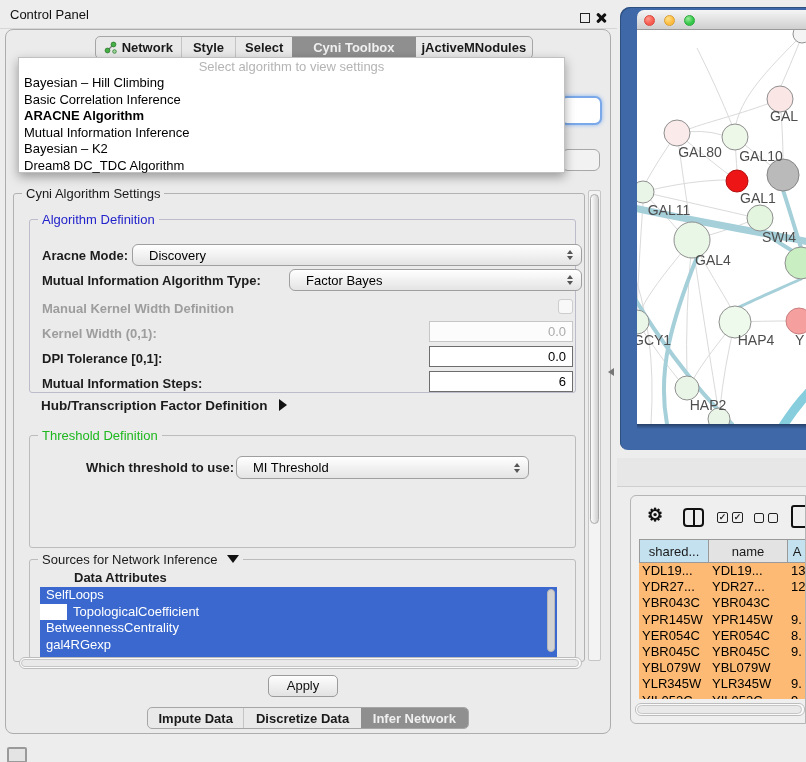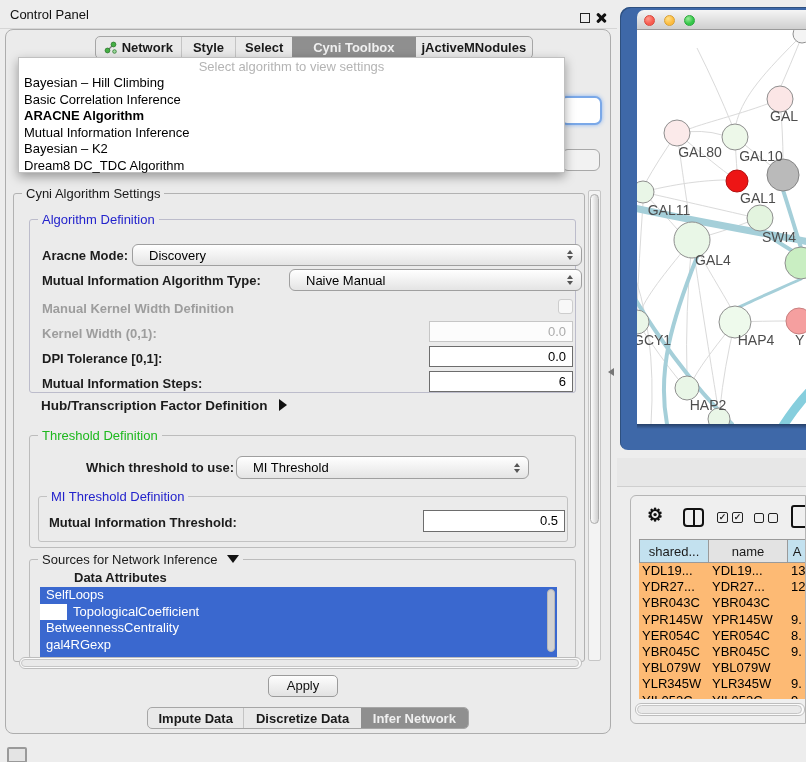--- a/index.html
+++ b/index.html
@@ -194,21 +194,21 @@
     <div class="combo" style="left:102px; top:24px; width:450px; height:22px;">
       <span>Discovery</span>
       <span class="arrows">
           <span class="tri-up"></span>
           <span class="tri-down"></span>
         </span>
     </div>
 
     <div class="lbl" style="left:12px; top:53px;">Mutual Information Algorithm Type:</div>
     <div class="combo" style="left:259px; top:49px; width:293px; height:22px;">
-      <span>Naive Manual</span>
+      <span>Factor Bayes</span>
       <span class="arrows">
           <span class="tri-up"></span>
           <span class="tri-down"></span>
         </span>
     </div>
 
     <div class="lbl disabled" style="left:12px; top:81px;">Manual Kernel Width Definition</div>
     <div class="checkbox" style="left:528px; top:79px;"></div>
 
     <div class="lbl disabled" style="left:12px; top:106px;">Kernel Width (0,1):</div>
@@ -231,25 +231,20 @@
 
     <div class="lbl" style="left:56px; top:24px;">Which threshold to use:</div>
     <div class="combo" style="left:206px; top:20px; width:293px; height:23px;">
       <span>MI Threshold</span>
       <span class="arrows">
           <span class="tri-up"></span>
           <span class="tri-down"></span>
         </span>
     </div>
 
-    <div class="groupbox" style="left:8px; top:60px; width:530px; height:46px; border-color:#c2c2c2;">
-      <span class="legend blue">MI Threshold Definition</span>
-      <div class="lbl" style="left:10px; top:18px;">Mutual Information Threshold:</div>
-      <div class="field" style="left:384px; top:13px; width:142px; height:22px; border-color:#6d6d6d;">0.5</div>
-    </div>
   </div>
 
   <div class="groupbox" style="left:15px; top:365px; width:547px; height:100px; border-color:#bcbcbc;">
     <span class="legend">
       <span>Sources for Network Inference</span>
       <span class="tri-down-solid" style="margin-left:6px;"></span>
     </span>
     <div class="lbl" style="left:8px; top:10px;padding-left:36px;">Data Attributes</div>
 
     <div id="attr-list" style="left:10px; top:27px; width:517px; height:70px;">

